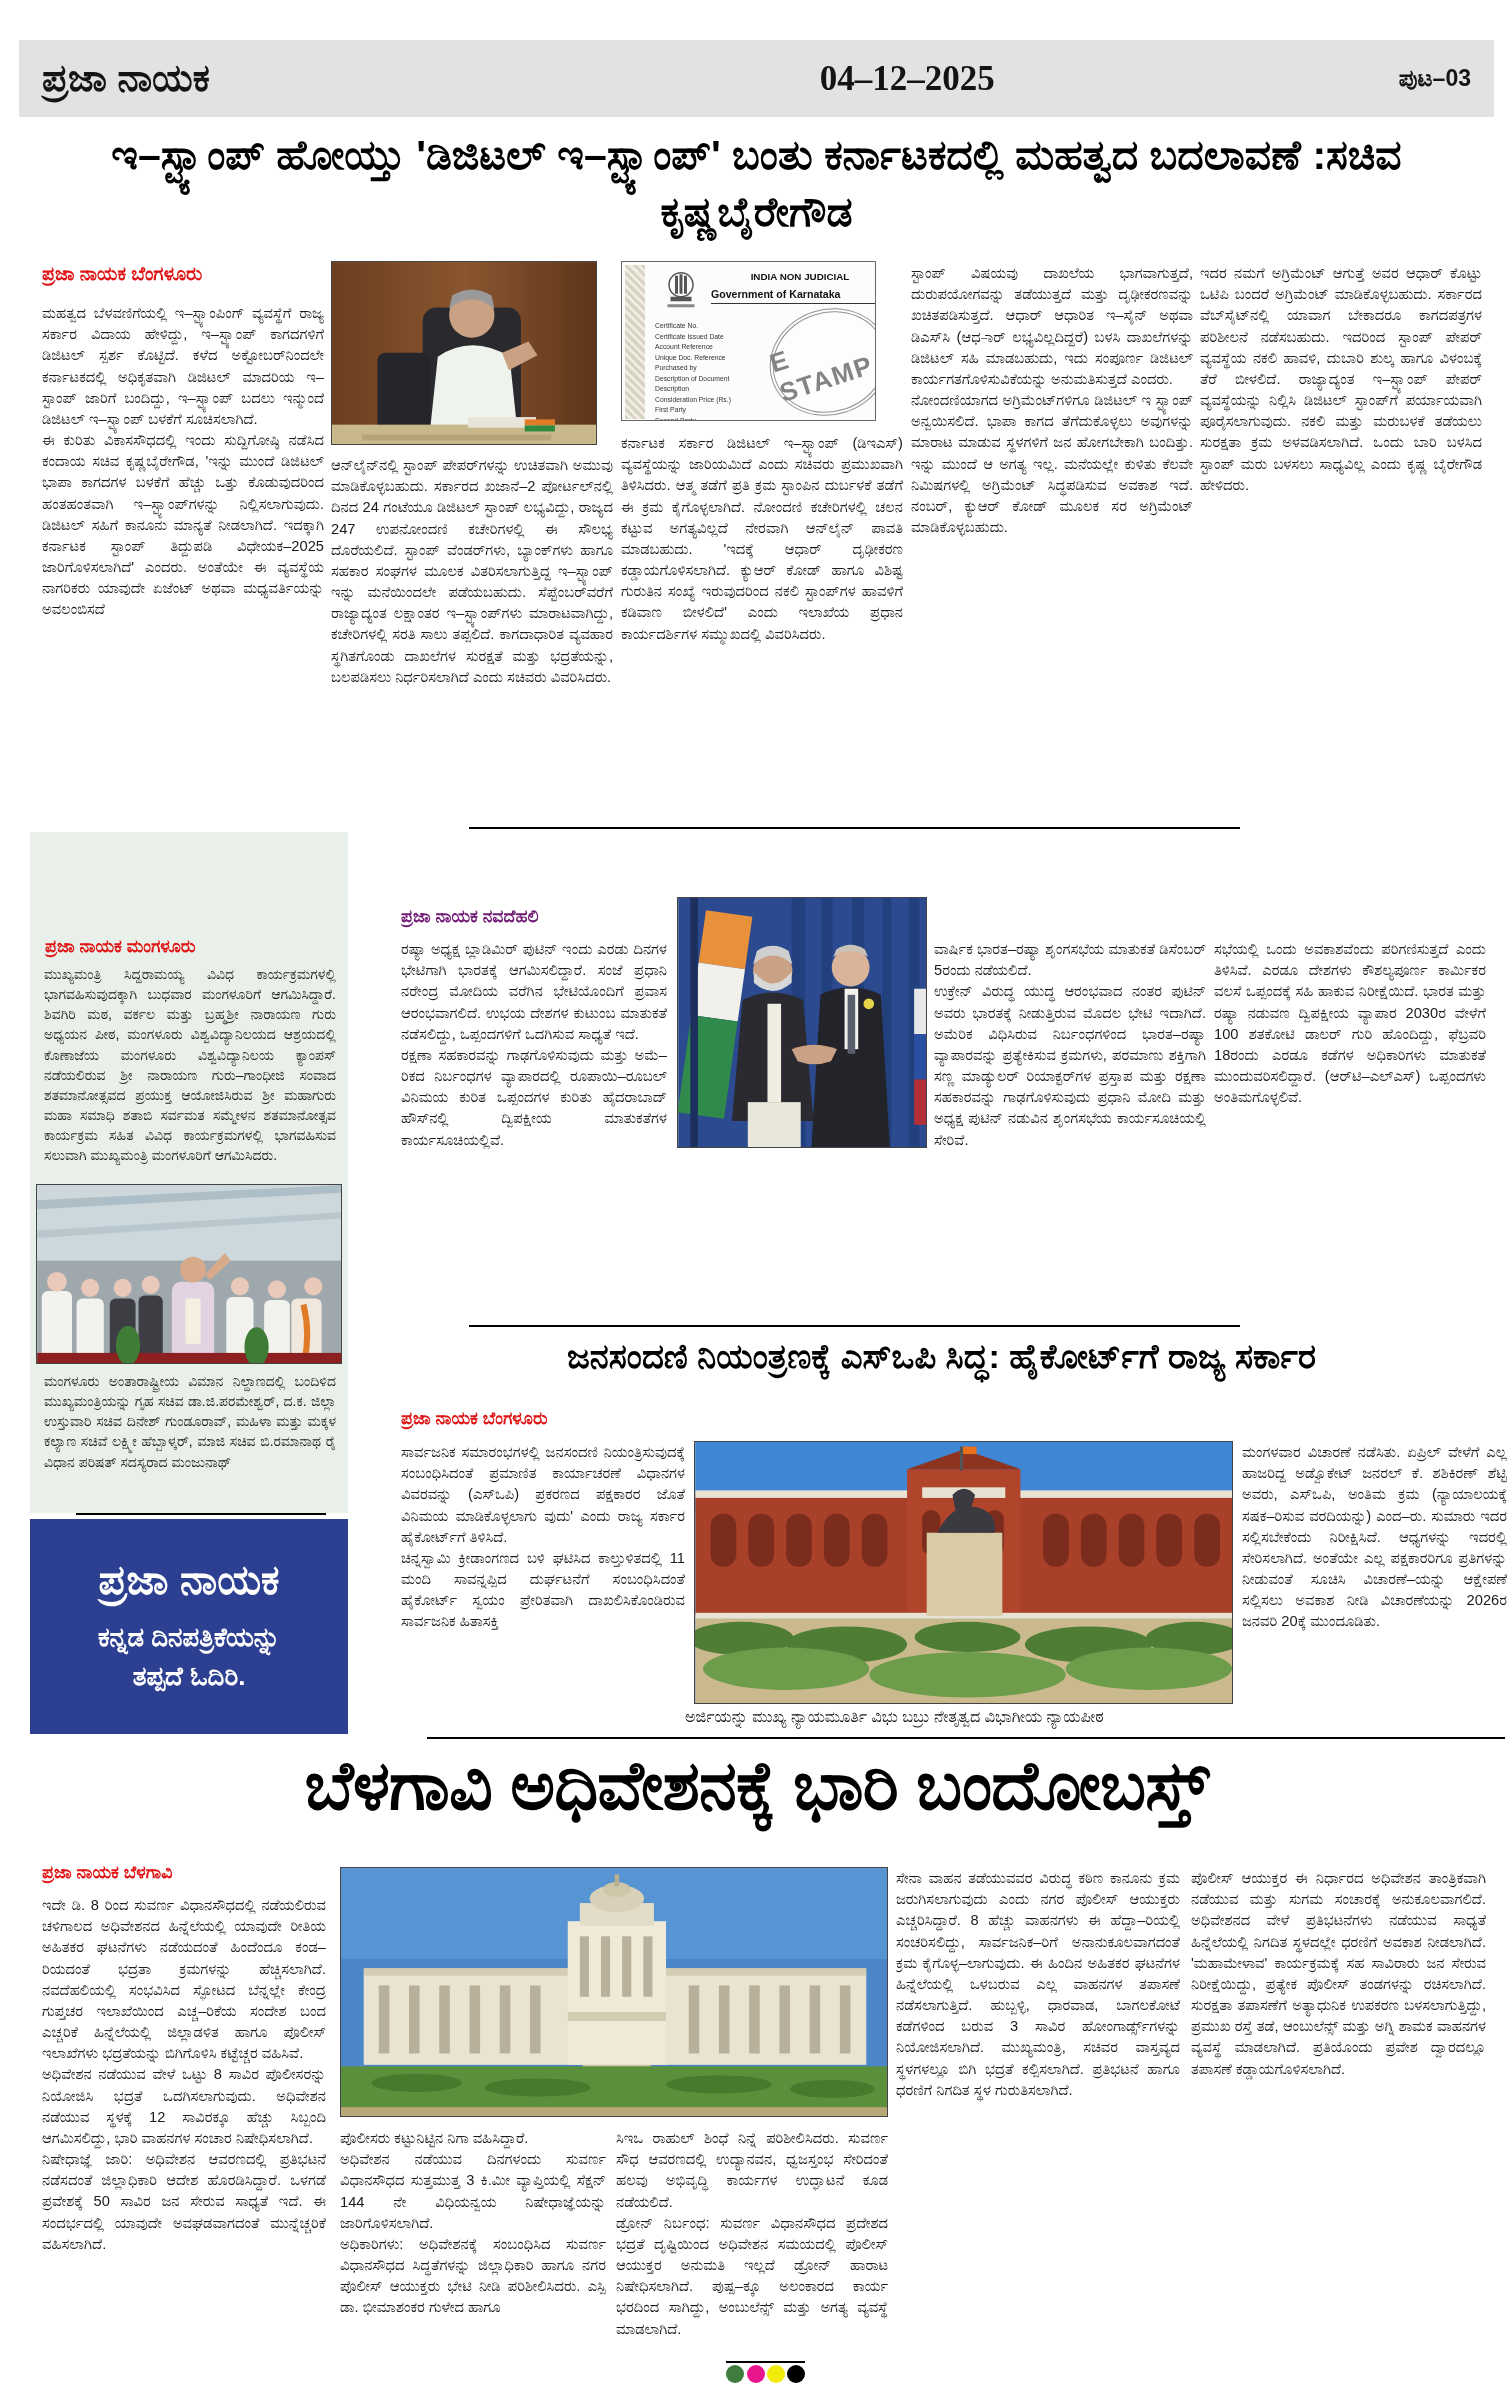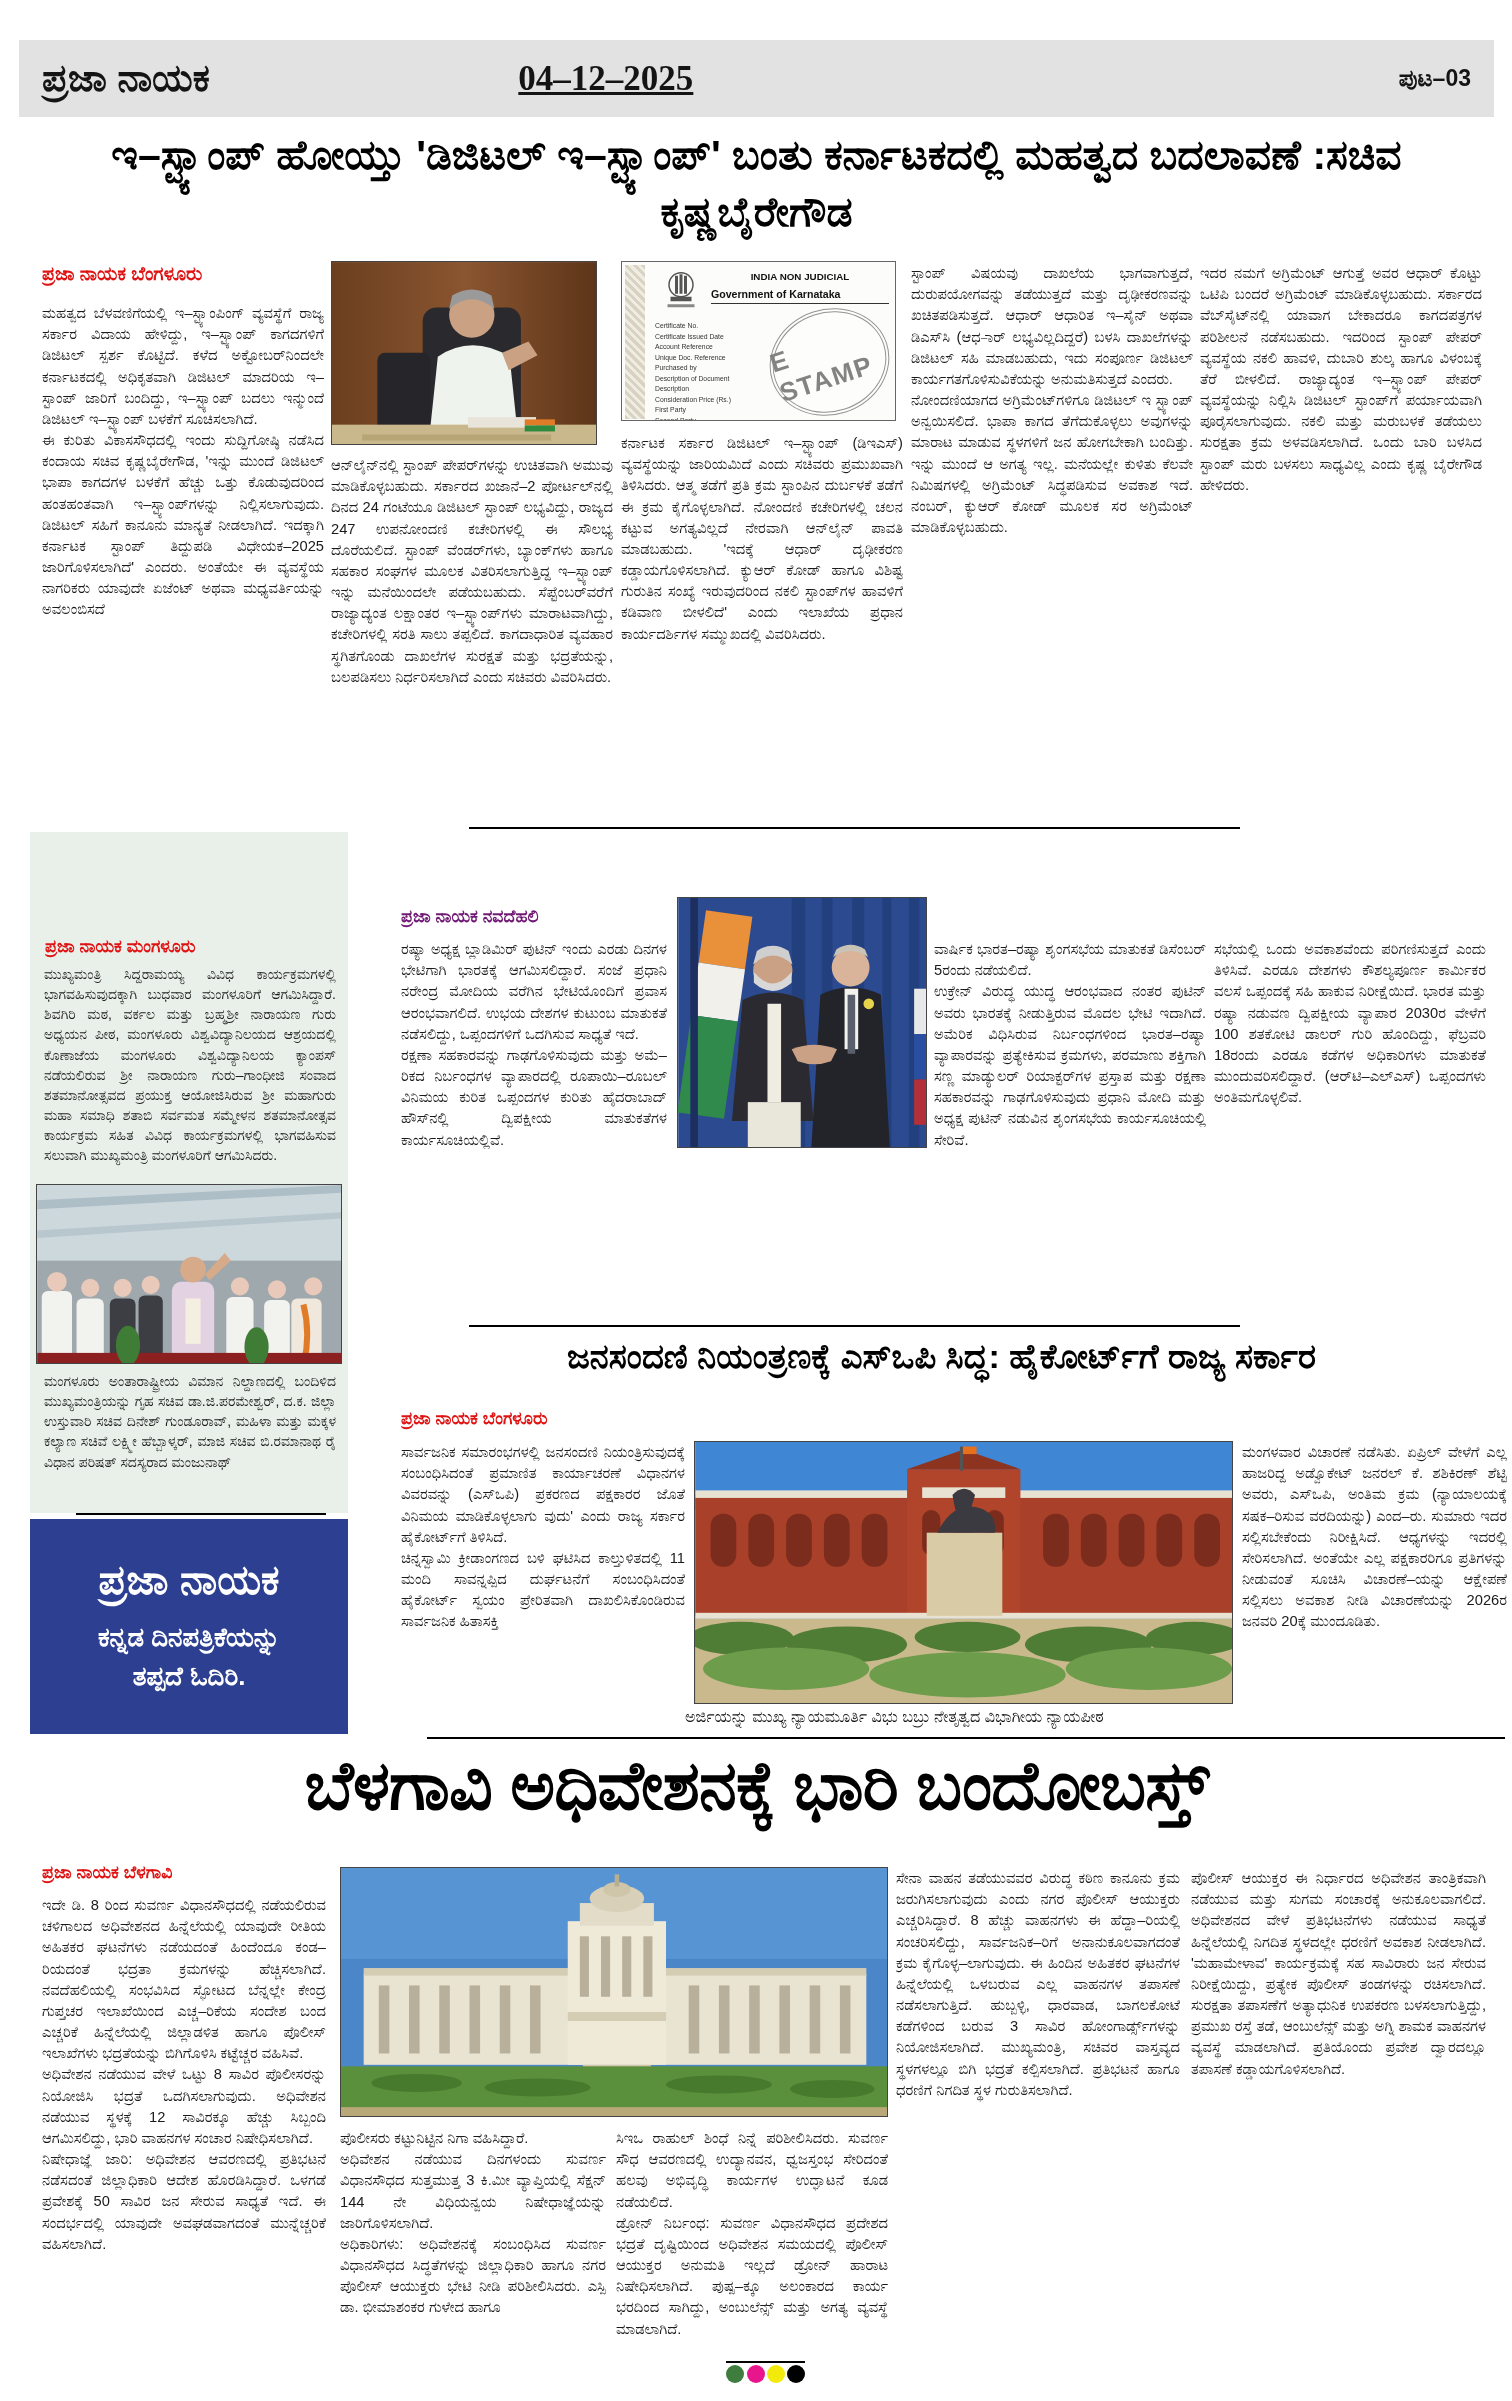--- a/index.html
+++ b/index.html
@@ -35,21 +35,21 @@
                 letter-spacing:1.5px;opacity:0.9;background:rgba(255,255,255,0.25);}
   .dot{position:absolute;width:18px;height:18px;border-radius:50%;}
 </style>
 </head>
 <body>
 
 <div id="page">
 
   <div id="header-bar" class="abs" style="left: 19px; top: 40px; width: 1475px; height: 77px; padding: 0px 23px; background-color: rgb(226, 226, 226);">
     <div id="masthead" style="flex:1;text-align:left;">ಪ್ರಜಾ ನಾಯಕ</div>
-    <div id="header-date" style="flex:1;text-align:left;text-decoration:underline;">04–12–2025</div>
+    <div id="header-date" style="flex:1;text-align:right;">04–12–2025</div>
     <div id="page-no" style="flex:1;text-align:right;">ಪುಟ–03</div>
   </div>
 
   <div class="abs headline" style="left:106px;top:127px;width:1301px;height:120px;font-size:41px;line-height:1.4;">ಇ–ಸ್ಟ್ಯಾಂಪ್ ಹೋಯ್ತು 'ಡಿಜಿಟಲ್ ಇ–ಸ್ಟ್ಯಾಂಪ್' ಬಂತು ಕರ್ನಾಟಕದಲ್ಲಿ ಮಹತ್ವದ ಬದಲಾವಣೆ :ಸಚಿವ ಕೃಷ್ಣಬೈರೇಗೌಡ</div>
 
   <div class="abs byline" style="left: 42px; top: 263px; width: 282px; height: 27px; color: rgb(224, 19, 19);">ಪ್ರಜಾ ನಾಯಕ ಬೆಂಗಳೂರು</div>
 
   <div class="abs body-text" style="left:42px;top:303px;width:282px;height:520px;">ಮಹತ್ವದ ಬೆಳವಣಿಗೆಯಲ್ಲಿ ಇ–ಸ್ಟ್ಯಾಂಪಿಂಗ್ ವ್ಯವಸ್ಥೆಗೆ ರಾಜ್ಯ ಸರ್ಕಾರ ವಿದಾಯ ಹೇಳಿದ್ದು, ಇ–ಸ್ಟ್ಯಾಂಪ್ ಕಾಗದಗಳಿಗೆ ಡಿಜಿಟಲ್ ಸ್ಪರ್ಶ ಕೊಟ್ಟಿದೆ. ಕಳೆದ ಅಕ್ಟೋಬರ್‌ನಿಂದಲೇ ಕರ್ನಾಟಕದಲ್ಲಿ ಅಧಿಕೃತವಾಗಿ ಡಿಜಿಟಲ್ ಮಾದರಿಯ ಇ–ಸ್ಟಾಂಪ್ ಜಾರಿಗೆ ಬಂದಿದ್ದು, ಇ–ಸ್ಟ್ಯಾಂಪ್ ಬದಲು ಇನ್ಮುಂದೆ ಡಿಜಿಟಲ್ ಇ–ಸ್ಟ್ಯಾಂಪ್ ಬಳಕೆಗೆ ಸೂಚಿಸಲಾಗಿದೆ.
 ಈ ಕುರಿತು ವಿಕಾಸಸೌಧದಲ್ಲಿ ಇಂದು ಸುದ್ದಿಗೋಷ್ಠಿ ನಡೆಸಿದ ಕಂದಾಯ ಸಚಿವ ಕೃಷ್ಣಬೈರೇಗೌಡ, 'ಇನ್ನು ಮುಂದೆ ಡಿಜಿಟಲ್ ಭಾಪಾ ಕಾಗದಗಳ ಬಳಕೆಗೆ ಹೆಚ್ಚು ಒತ್ತು ಕೊಡುವುದರಿಂದ ಹಂತಹಂತವಾಗಿ ಇ–ಸ್ಟ್ಯಾಂಪ್‌ಗಳನ್ನು ನಿಲ್ಲಿಸಲಾಗುವುದು. ಡಿಜಿಟಲ್ ಸಹಿಗೆ ಕಾನೂನು ಮಾನ್ಯತೆ ನೀಡಲಾಗಿದೆ. ಇದಕ್ಕಾಗಿ ಕರ್ನಾಟಕ ಸ್ಟಾಂಪ್ ತಿದ್ದುಪಡಿ ವಿಧೇಯಕ–2025 ಜಾರಿಗೊಳಿಸಲಾಗಿದೆ' ಎಂದರು. ಅಂತೆಯೇ ಈ ವ್ಯವಸ್ಥೆಯ ನಾಗರಿಕರು ಯಾವುದೇ ಏಜೆಂಟ್ ಅಥವಾ ಮಧ್ಯವರ್ತಿಯನ್ನು ಅವಲಂಬಿಸದೆ</div>
 
@@ -73,21 +73,21 @@
       <rect x="0" y="215" width="352" height="28" fill="#c9b88c"></rect>
       <rect x="180" y="205" width="90" height="14" fill="#e8e4da"></rect>
       <rect x="255" y="208" width="40" height="8" fill="#e07b28"></rect>
       <rect x="255" y="216" width="40" height="8" fill="#2f8a3e"></rect>
       <rect x="40" y="228" width="250" height="8" fill="#b8a576"></rect>
     </svg>
   </div>
 
   <div class="abs body-text" style="left:331px;top:455px;width:282px;height:368px;">ಆನ್‌ಲೈನ್‌ನಲ್ಲಿ ಸ್ಟಾಂಪ್ ಪೇಪರ್‌ಗಳನ್ನು ಉಚಿತವಾಗಿ ಅಮುವು ಮಾಡಿಕೊಳ್ಳಬಹುದು. ಸರ್ಕಾರದ ಖಜಾನೆ–2 ಪೋರ್ಟಲ್‌ನಲ್ಲಿ ದಿನದ 24 ಗಂಟೆಯೂ ಡಿಜಿಟಲ್ ಸ್ಟಾಂಪ್ ಲಭ್ಯವಿದ್ದು, ರಾಜ್ಯದ 247 ಉಪನೋಂದಣಿ ಕಚೇರಿಗಳಲ್ಲಿ ಈ ಸೌಲಭ್ಯ ದೊರೆಯಲಿದೆ. ಸ್ಟಾಂಪ್ ವೆಂಡರ್‌ಗಳು, ಬ್ಯಾಂಕ್‌ಗಳು ಹಾಗೂ ಸಹಕಾರ ಸಂಘಗಳ ಮೂಲಕ ವಿತರಿಸಲಾಗುತ್ತಿದ್ದ ಇ–ಸ್ಟ್ಯಾಂಪ್ ಇನ್ನು ಮನೆಯಿಂದಲೇ ಪಡೆಯಬಹುದು. ಸೆಪ್ಟೆಂಬರ್‌ವರೆಗೆ ರಾಜ್ಯಾದ್ಯಂತ ಲಕ್ಷಾಂತರ ಇ–ಸ್ಟ್ಯಾಂಪ್‌ಗಳು ಮಾರಾಟವಾಗಿದ್ದು, ಕಚೇರಿಗಳಲ್ಲಿ ಸರತಿ ಸಾಲು ತಪ್ಪಲಿದೆ. ಕಾಗದಾಧಾರಿತ ವ್ಯವಹಾರ ಸ್ಥಗಿತಗೊಂಡು ದಾಖಲೆಗಳ ಸುರಕ್ಷತೆ ಮತ್ತು ಭದ್ರತೆಯನ್ನು, ಬಲಪಡಿಸಲು ನಿರ್ಧರಿಸಲಾಗಿದೆ ಎಂದು ಸಚಿವರು ವಿವರಿಸಿದರು.</div>
 
-  <div class="abs estamp-doc" style="left:621px;top:261px;width:275px;height:160px;">
+  <div class="abs estamp-doc" style="left:621px;top:261px;width:255px;height:160px;">
     <div class="abs" style="left:3px;top:3px;width:19.7px;height:154px;background:repeating-linear-gradient(45deg,#d8d2c2 0 3px,#efece2 3px 6px);"></div>
     <svg class="abs" style="left:38px;top:6px;" width="42" height="47" viewBox="0 0 56 62">
       <circle cx="28" cy="22" r="16" fill="none" stroke="#555" stroke-width="2"></circle>
       <rect x="20" y="10" width="4" height="24" fill="#555"></rect>
         <rect x="26" y="8" width="4" height="26" fill="#555"></rect>
         <rect x="32" y="10" width="4" height="24" fill="#555"></rect>
       <rect x="14" y="38" width="28" height="6" fill="#555"></rect>
       <rect x="10" y="48" width="36" height="4" fill="#888"></rect>
     </svg>
     <div class="abs estamp-title" style="left:91px;top:9px;width:174px;">INDIA NON JUDICIAL</div>

